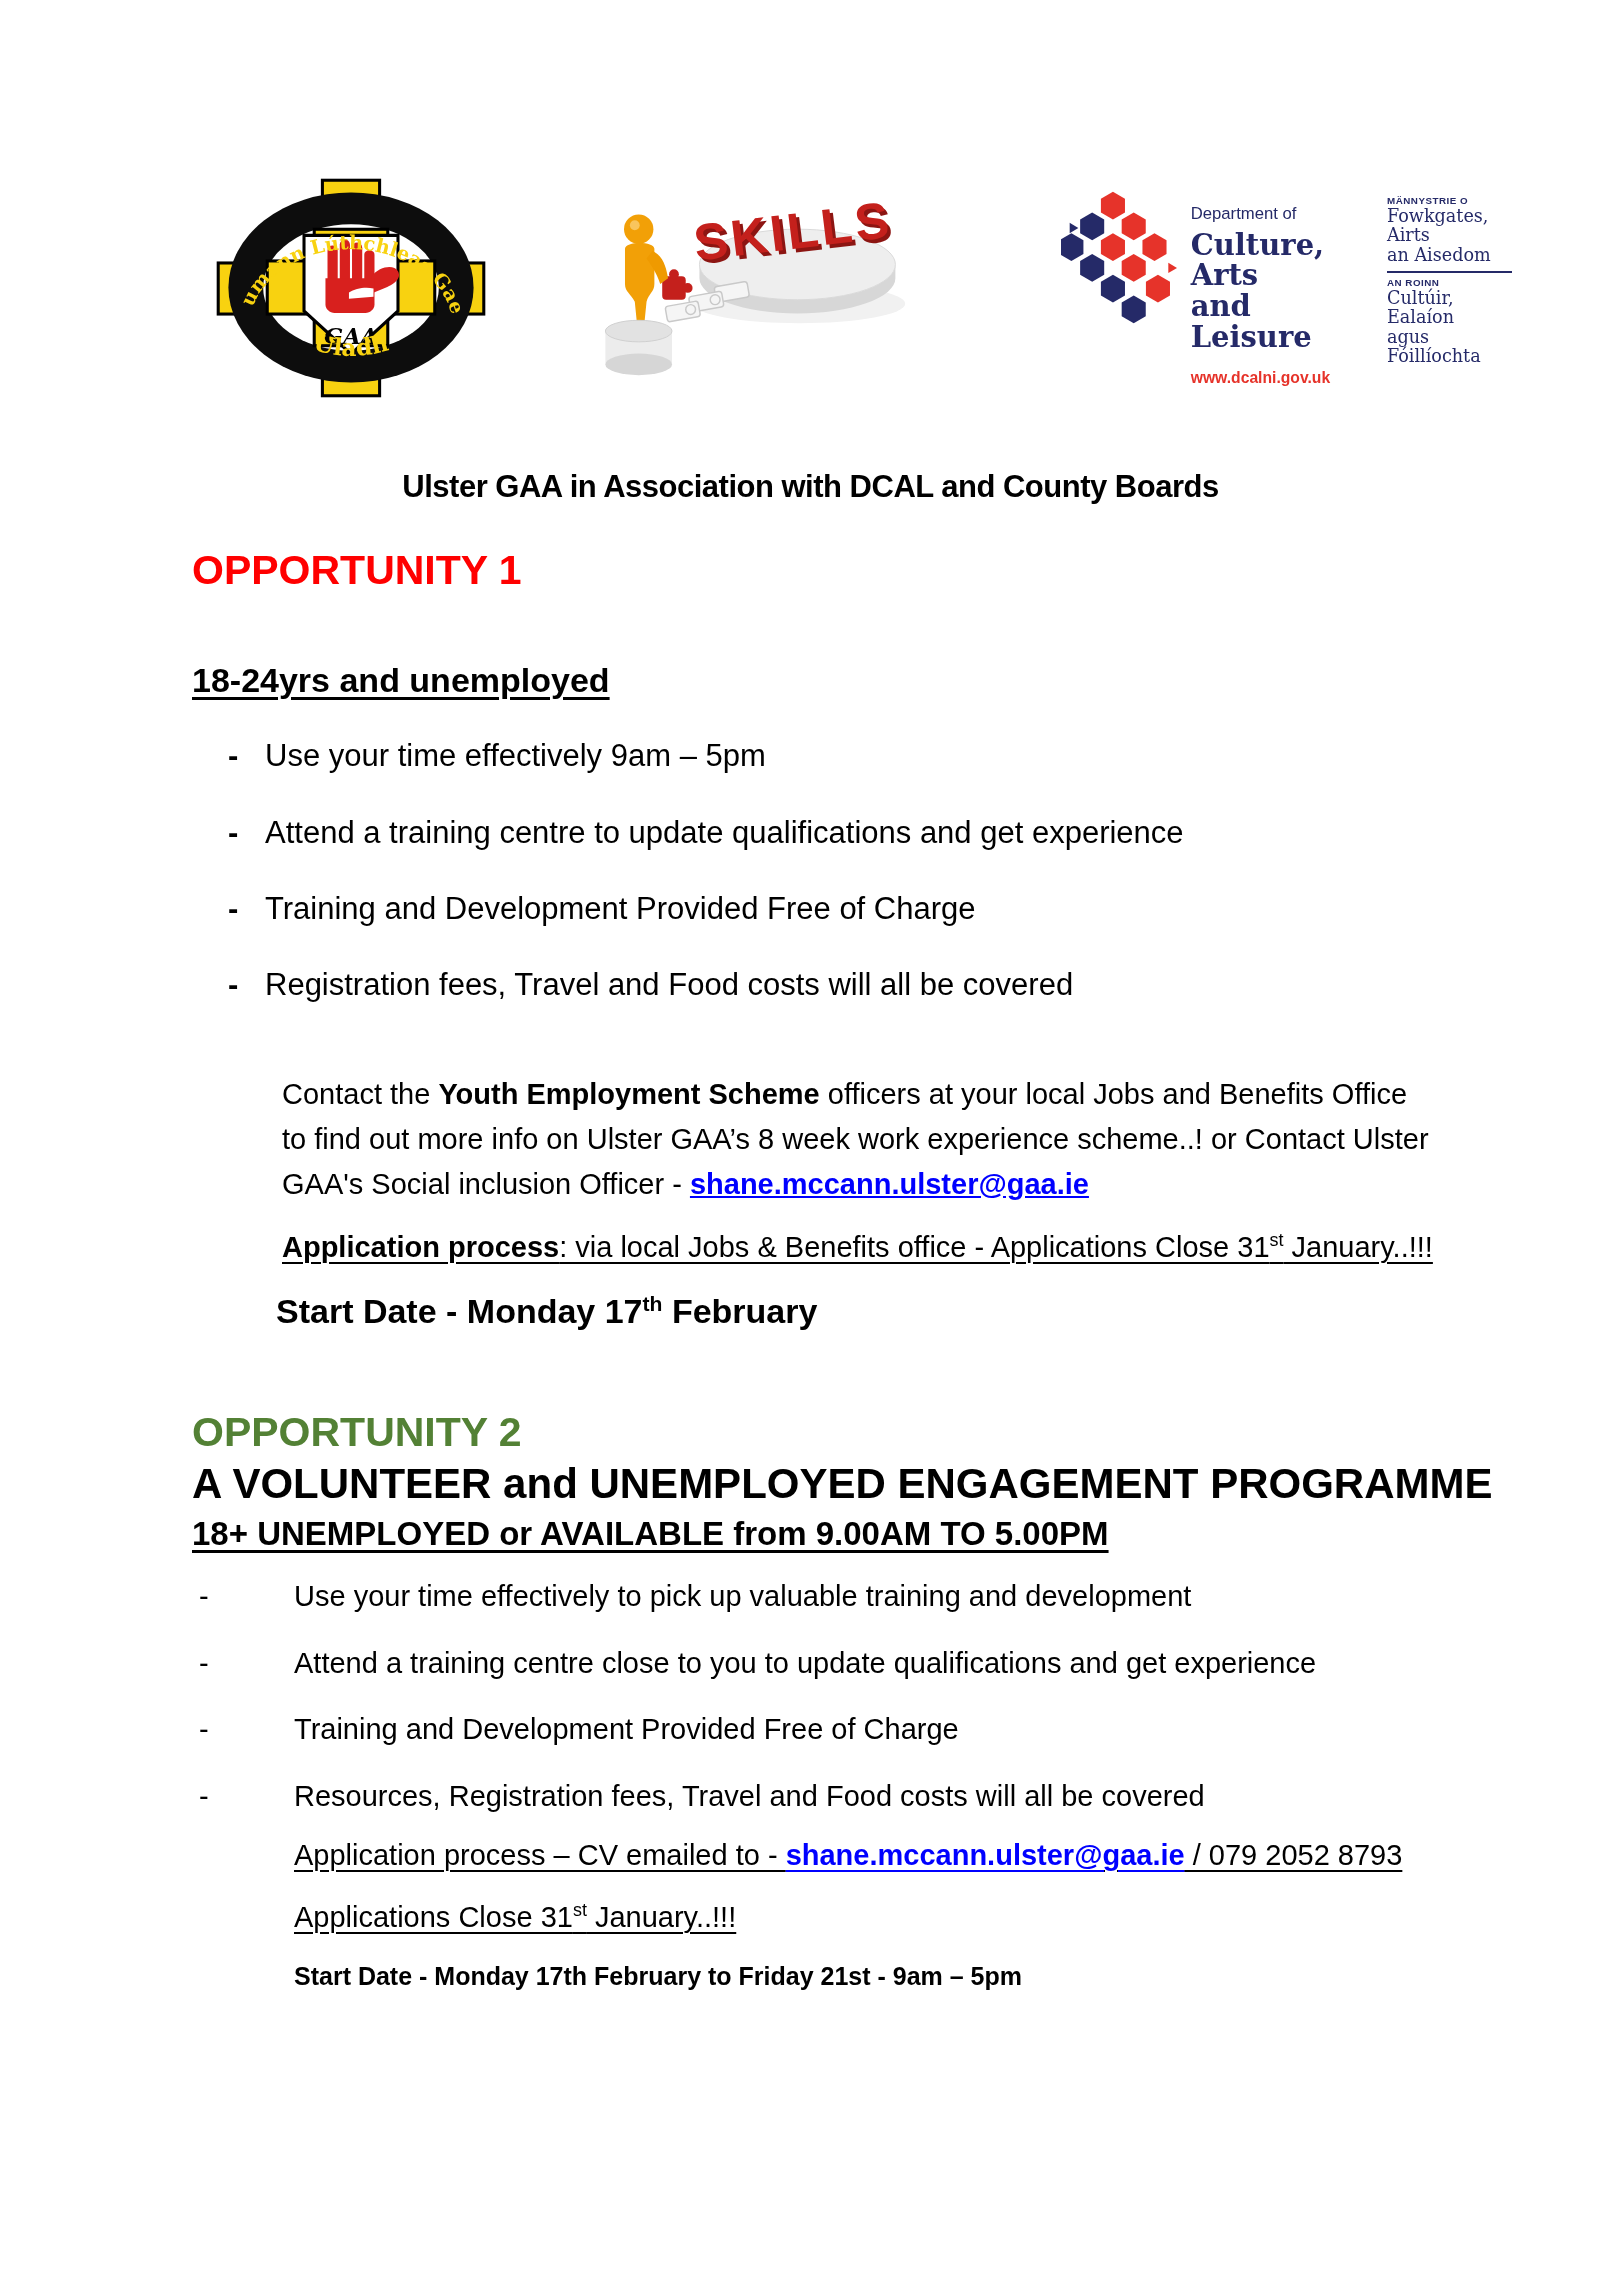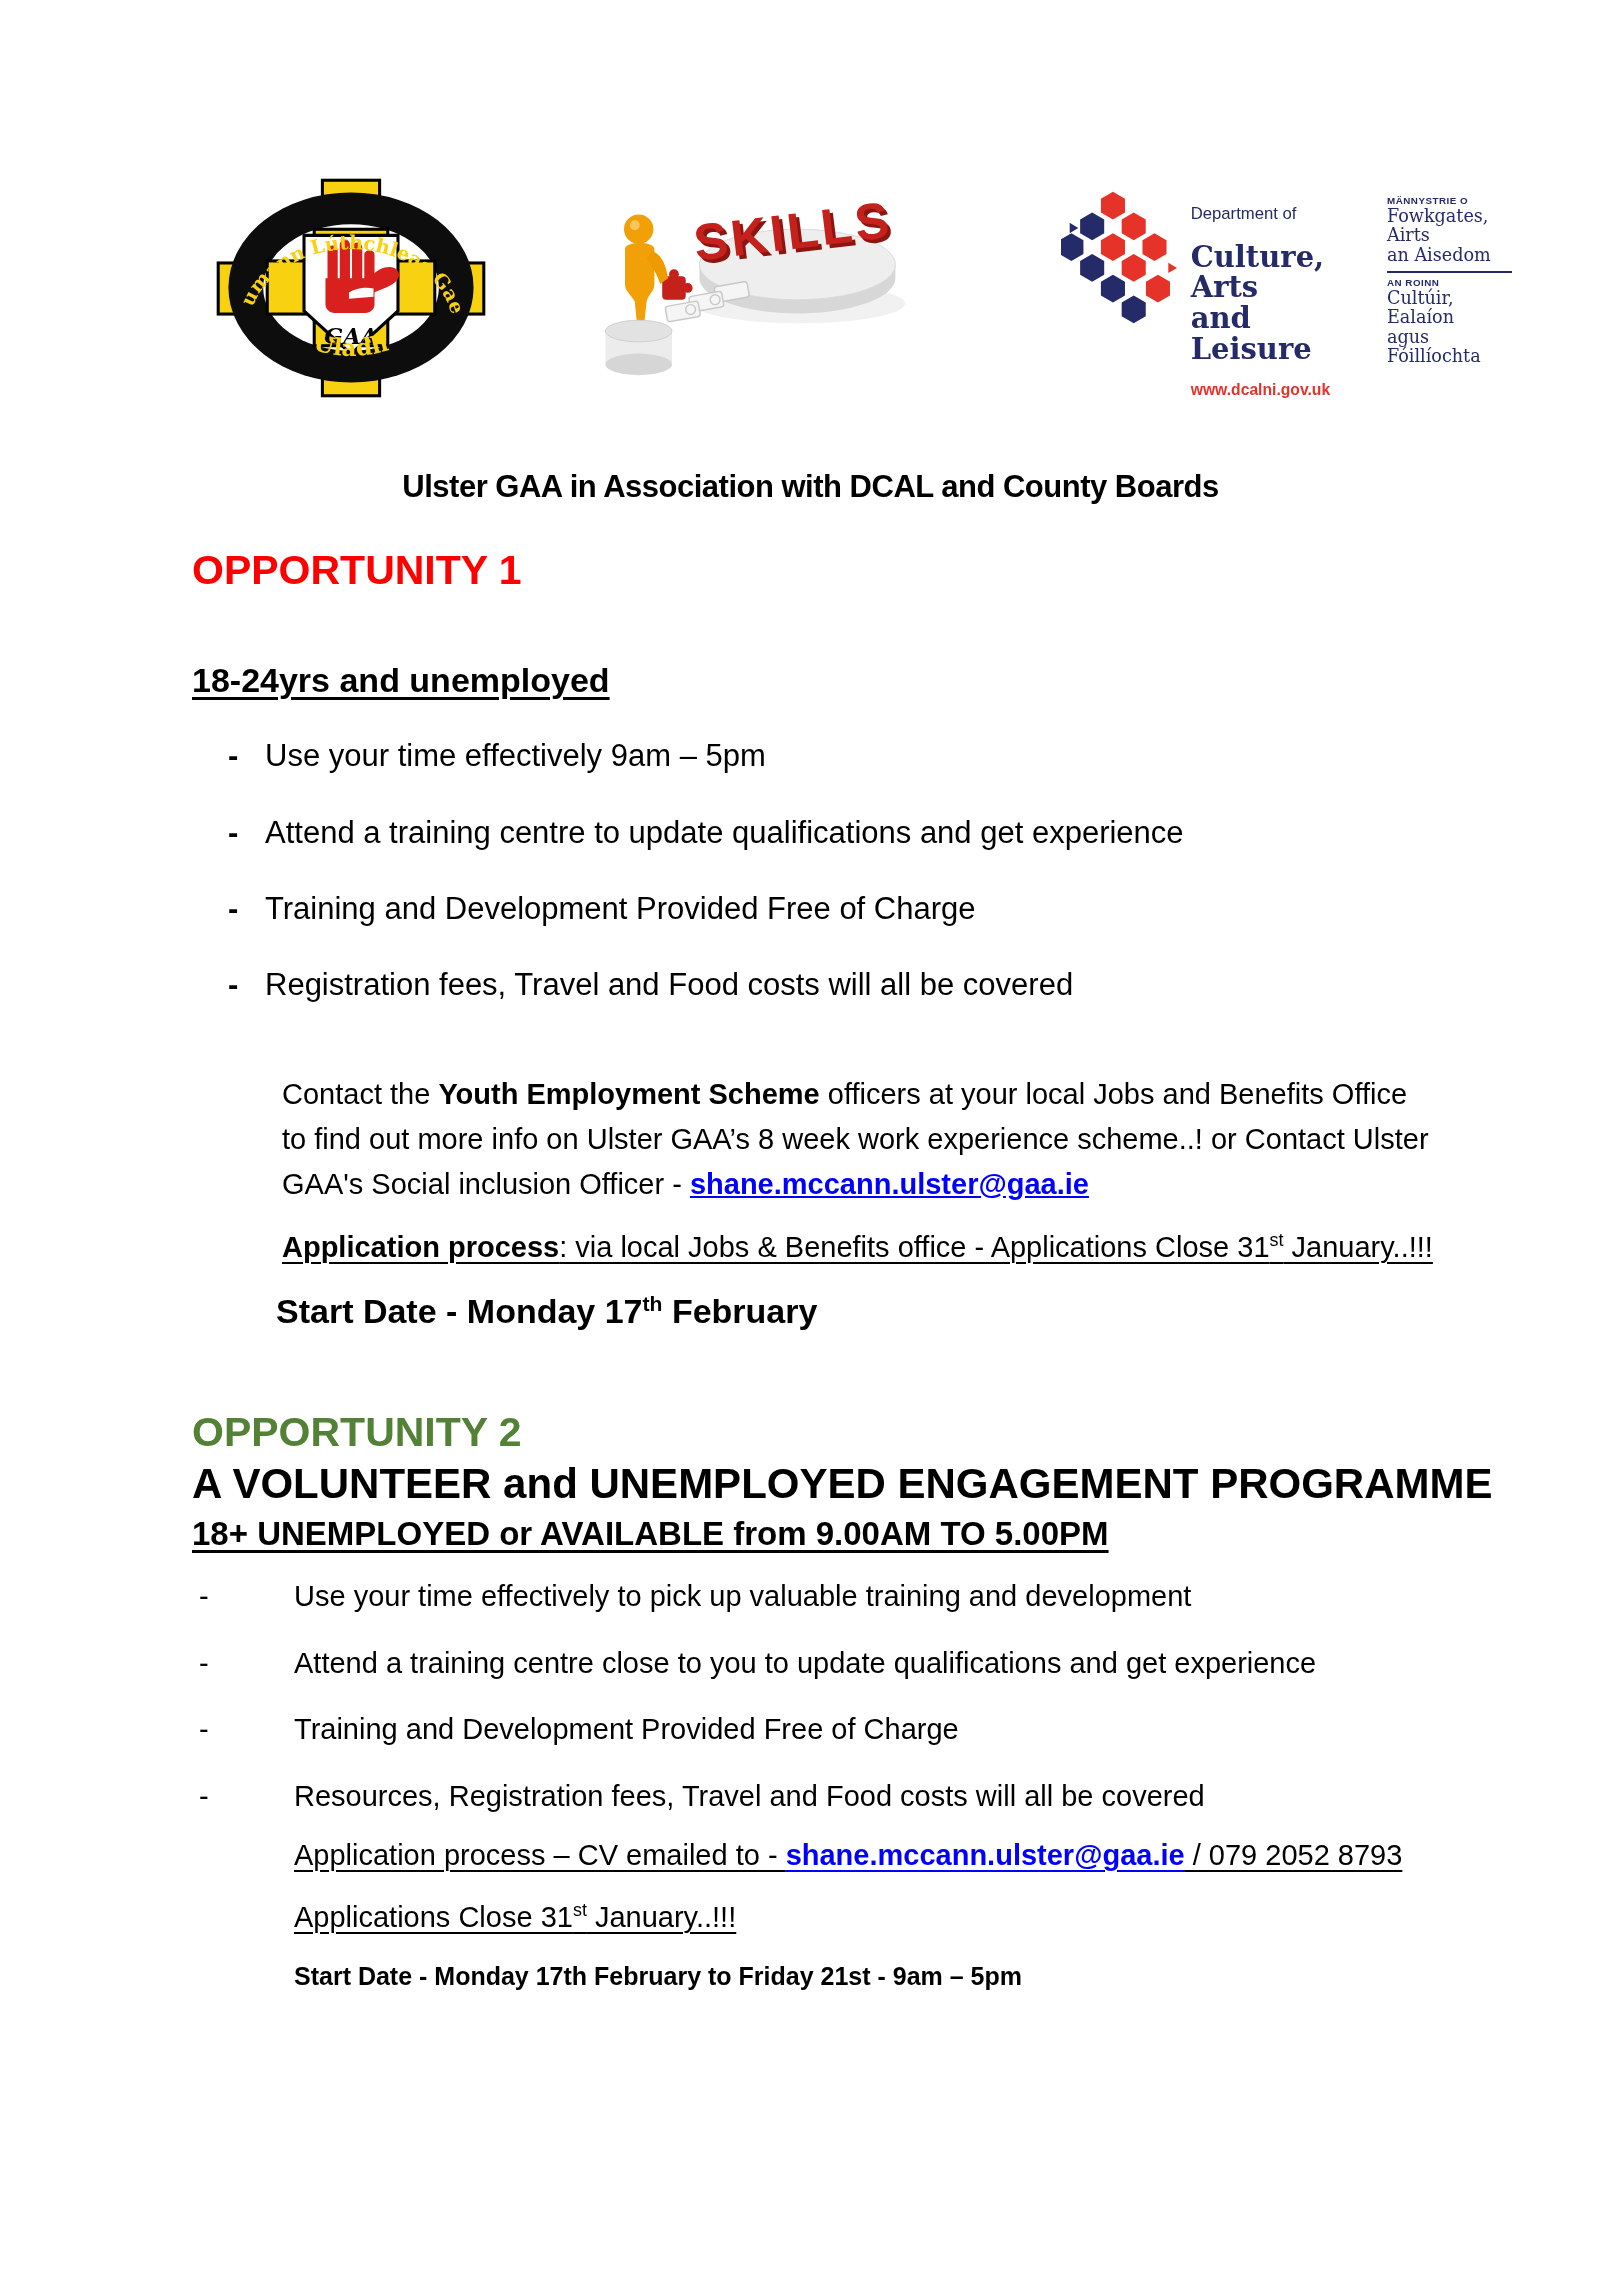--- a/index.html
+++ b/index.html
@@ -13,21 +13,21 @@
     margin:0 auto;
   }
   .abs{position:absolute;}
 
   
   #gaa-logo{left:208px;top:178px;width:286px;height:220px;}
   #skills-art{left:576px;top:139px;width:338px;height:247px;}
   #dcal-logo{left:1061px;top:186px;width:451px;height:147px;display:flex;align-items:flex-start;}
   .dcal-hex{width:116px;height:143px;flex:0 0 auto;}
   .dcal-en{margin-left:13.7px;margin-top:17.6px;width:186px;}
-  .dcal-dept-of{font-size:16.7px;color:#252a68;margin-bottom:18px;}
+  .dcal-dept-of{font-size:16.7px;color:#252a68;margin-bottom:6px;}
   .dcal-big{font-family:"DejaVu Serif",serif;font-weight:bold;font-size:29px;line-height:1.06;color:#252a68;}
   .dcal-url{font-size:15.7px;font-weight:bold;color:#e6332a;margin-top:16px;}
   .dcal-right{margin-left:21.6px;margin-top:9px;width:125px;}
   .dcal-tiny{font-size:9.8px;letter-spacing:0.5px;color:#252a68;font-weight:bold;margin-bottom:1px;}
   .dcal-serif-sm{font-family:"DejaVu Serif",serif;font-weight:normal;font-size:17.6px;line-height:1.1;color:#252a68;}
   .dcal-rule{border-top:2px solid #252a68;margin:5.9px 0 3.9px 0;width:125px;}
 
   
   .title{left:88px;top:469px;width:1445px;text-align:center;
          font-size:31px;font-weight:bold;letter-spacing:-0.5px;}

